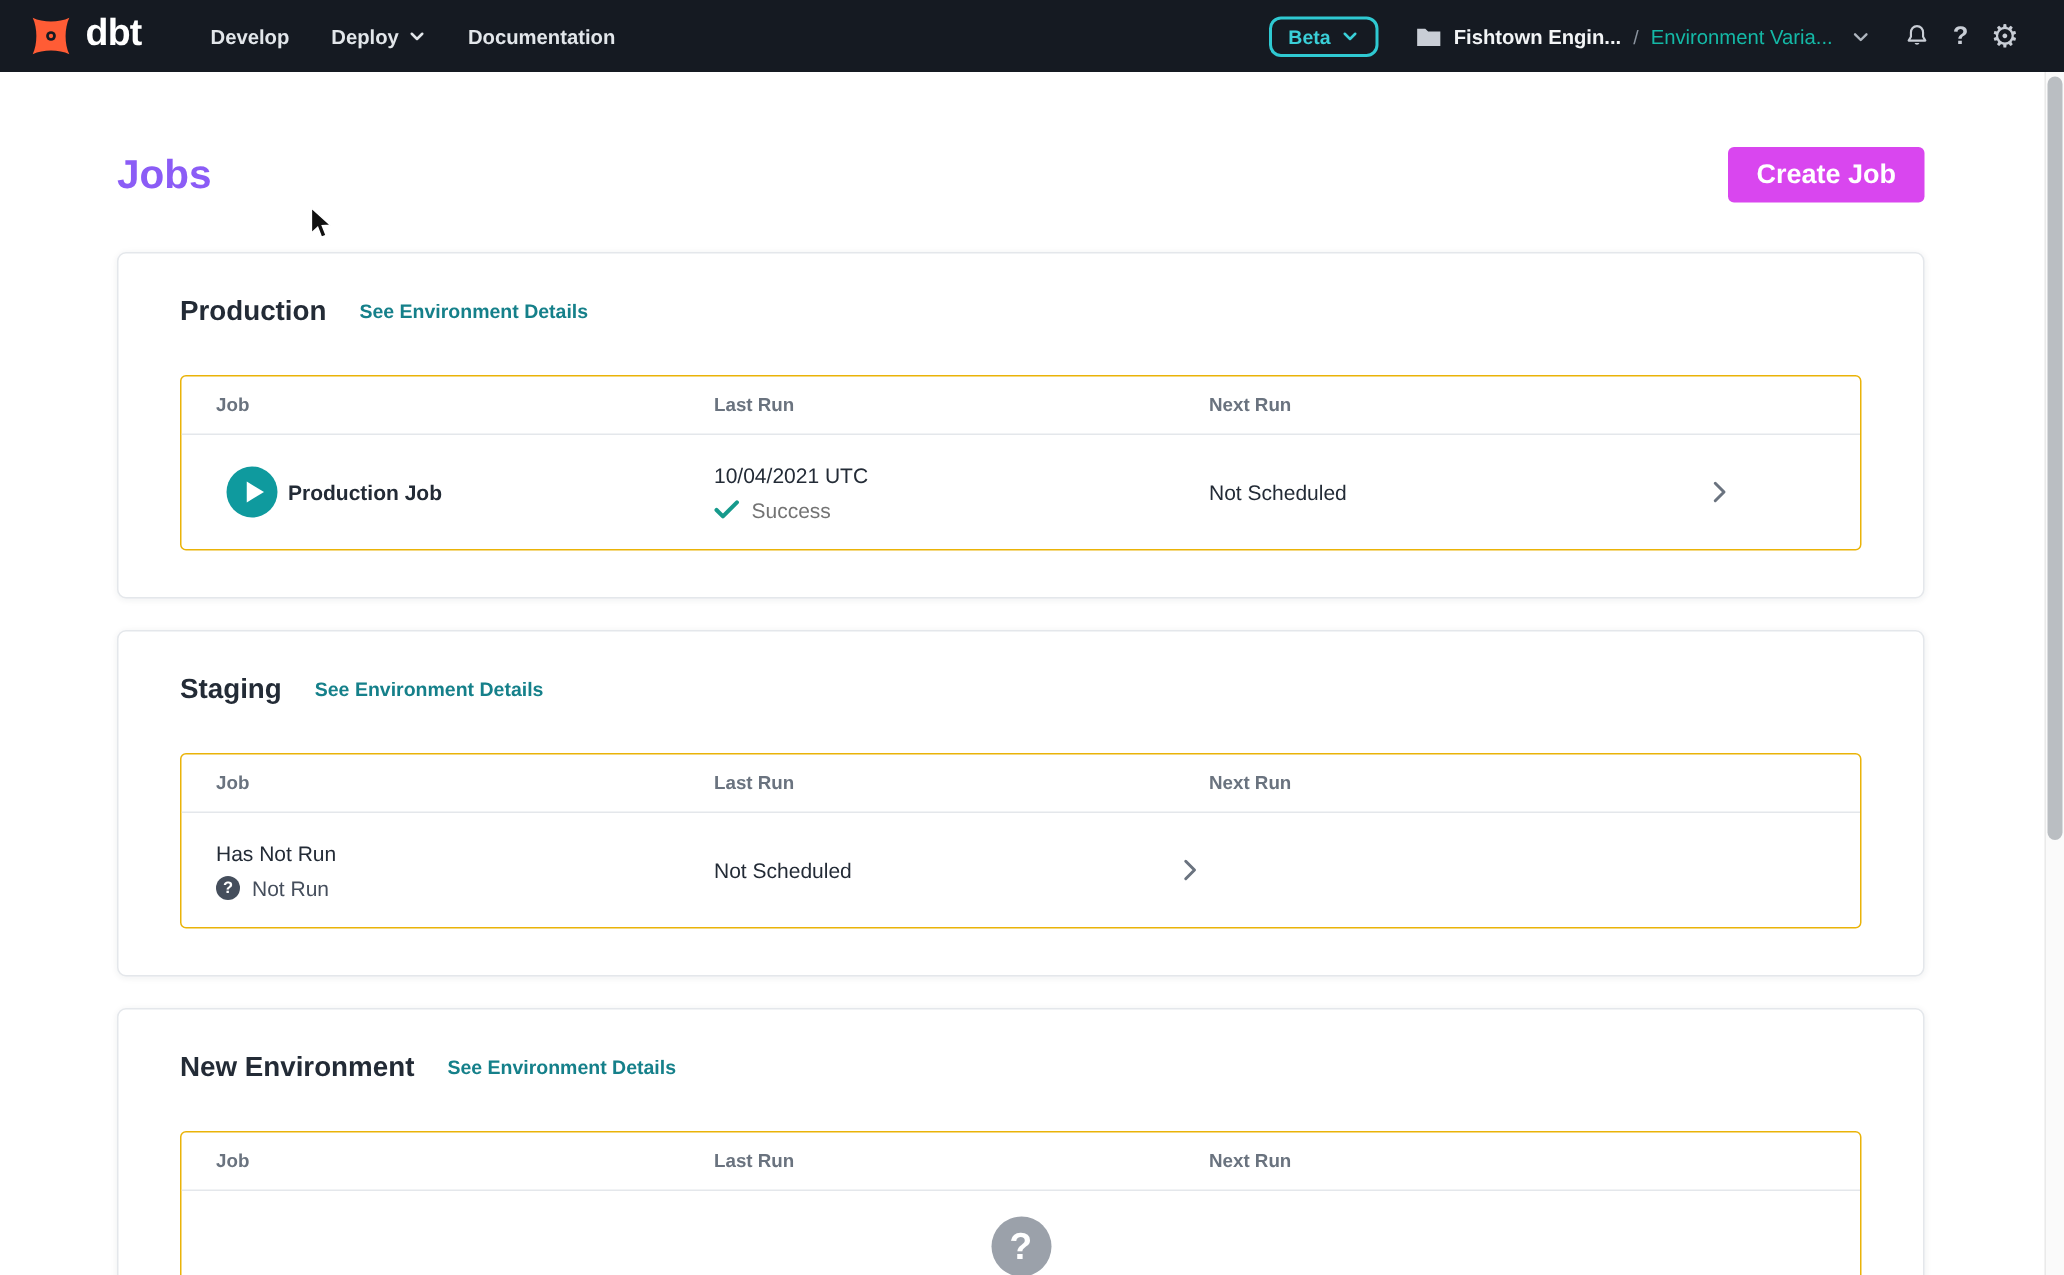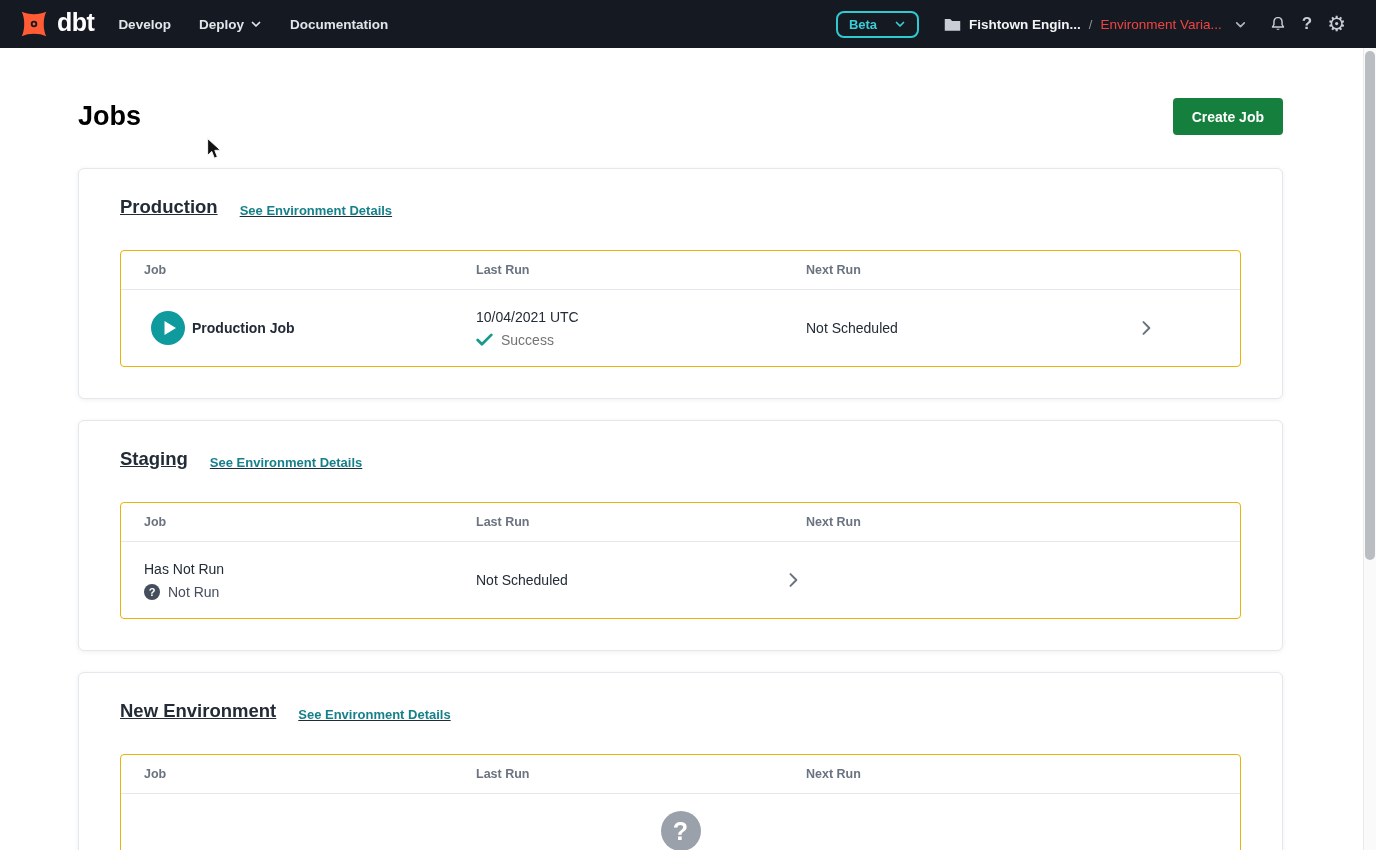--- a/index.html
+++ b/index.html
@@ -10,56 +10,56 @@
     font-family: "Liberation Sans", sans-serif;
     color: #232B36;
   }
 
   
   .navbar {
     height: 48px; background: #151A22;
     display: flex; align-items: center;
     padding: 0 30px 0 16px;
   }
-  .brand { display: flex; align-items: center; gap: 5px; margin-right: 24px; cursor: pointer; }
+  .brand { display: flex; align-items: center; gap: 5px; margin-right: 46px; cursor: pointer; }
   .brand-text { color: #ffffff; font-size: 25px; font-weight: 700; letter-spacing: -0.5px; line-height: 1; padding-bottom: 4px; }
   .nav-items { display: flex; align-items: center; gap: 28px; }
   .nav-item { color: #E2E6EA; font-size: 13.5px; font-weight: 700; display: flex; align-items: center; gap: 6px; cursor: pointer; }
   .nav-right { margin-left: auto; display: flex; align-items: center; }
   .beta-btn {
     border: 2px solid #2FC9D2; color: #3ACFD8; background: transparent;
     border-radius: 8px; padding: 4px 11px; font-size: 13px; font-weight: 700;
-    display: flex; align-items: center; gap: 17px; margin-right: 25px;
+    display: flex; align-items: center; gap: 7px; margin-right: 25px;
     font-family: "Liberation Sans", sans-serif; cursor: pointer;
   }
   .breadcrumb { display: flex; align-items: center; gap: 8px; margin-right: 22px; cursor: pointer; }
   .crumb-account { color: #F2F4F6; font-weight: 700; font-size: 13.5px; }
   .crumb-sep { color: #8A939E; font-size: 13px; }
-  .crumb-project { color: #ef4444; font-size: 13.5px; }
+  .crumb-project { color: #14b8a6; font-size: 13.5px; }
   .icon-btns { display: flex; align-items: center; gap: 15px; }
   .nav-icon { color: #C9CED6; display: flex; align-items: center; justify-content: center; cursor: pointer; }
   .help-glyph { font-size: 17px; font-weight: 800; color: #C9CED6; }
   .gear-glyph { font-size: 21px; line-height: 1; color: #C9CED6; font-family: "DejaVu Sans", sans-serif; }
 
   
   main { padding: 0 93px 0 78px; }
   .page-header { display: flex; justify-content: space-between; align-items: center; margin-top: 50px; margin-bottom: 33px; }
-  .page-title { font-size: 27px; font-weight: 700; color: #000000; margin: 0; }
+  .page-title { font-size: 27px; font-weight: 700; color: #8b5cf6; margin: 0; }
   .create-btn {
-    background: #15803d; color: #fff; border: none; border-radius: 4px;
-    height: 37px; padding: 0 19px; font-size: 14px; font-weight: 600;
+    background: #d946ef; color: #fff; border: none; border-radius: 4px;
+    height: 37px; padding: 0 19px; font-size: 18px; font-weight: 600;
     font-family: "Liberation Sans", sans-serif; cursor: pointer;
   }
 
   .env-card {
     background: #fff; border: 1px solid #E4E7EB; border-radius: 6px;
     box-shadow: 0 1px 5px rgba(30,40,55,0.07);
     padding: 27px 41px 31px 41px; margin-bottom: 21px;
   }
-  .env-header { display: flex; align-items: flex-end; gap: 22px; margin-bottom: 32px; text-decoration: underline; }
+  .env-header { display: flex; align-items: center; gap: 22px; margin-bottom: 32px; }
   .env-name { font-size: 18.5px; font-weight: 700; color: #232B36; margin: 0; }
   .env-link { color: #15808A; font-size: 13px; font-weight: 700; text-decoration: none; cursor: pointer; }
 
   .job-table { border: 1px solid #eab308; border-radius: 4px; overflow: hidden; }
   .t-head, .t-row { display: grid; grid-template-columns: 332px 330px 1fr 104px; align-items: center; }
   .t-head { height: 39px; border-bottom: 1px solid #E4E7EB; }
   .t-col { font-size: 12.5px; font-weight: 600; color: #6A737F; padding-left: 23px; }
   .t-row { height: 76px; cursor: pointer; }
   .cell-job { display: flex; align-items: center; gap: 7px; padding-left: 30px; }
   .play-btn {

